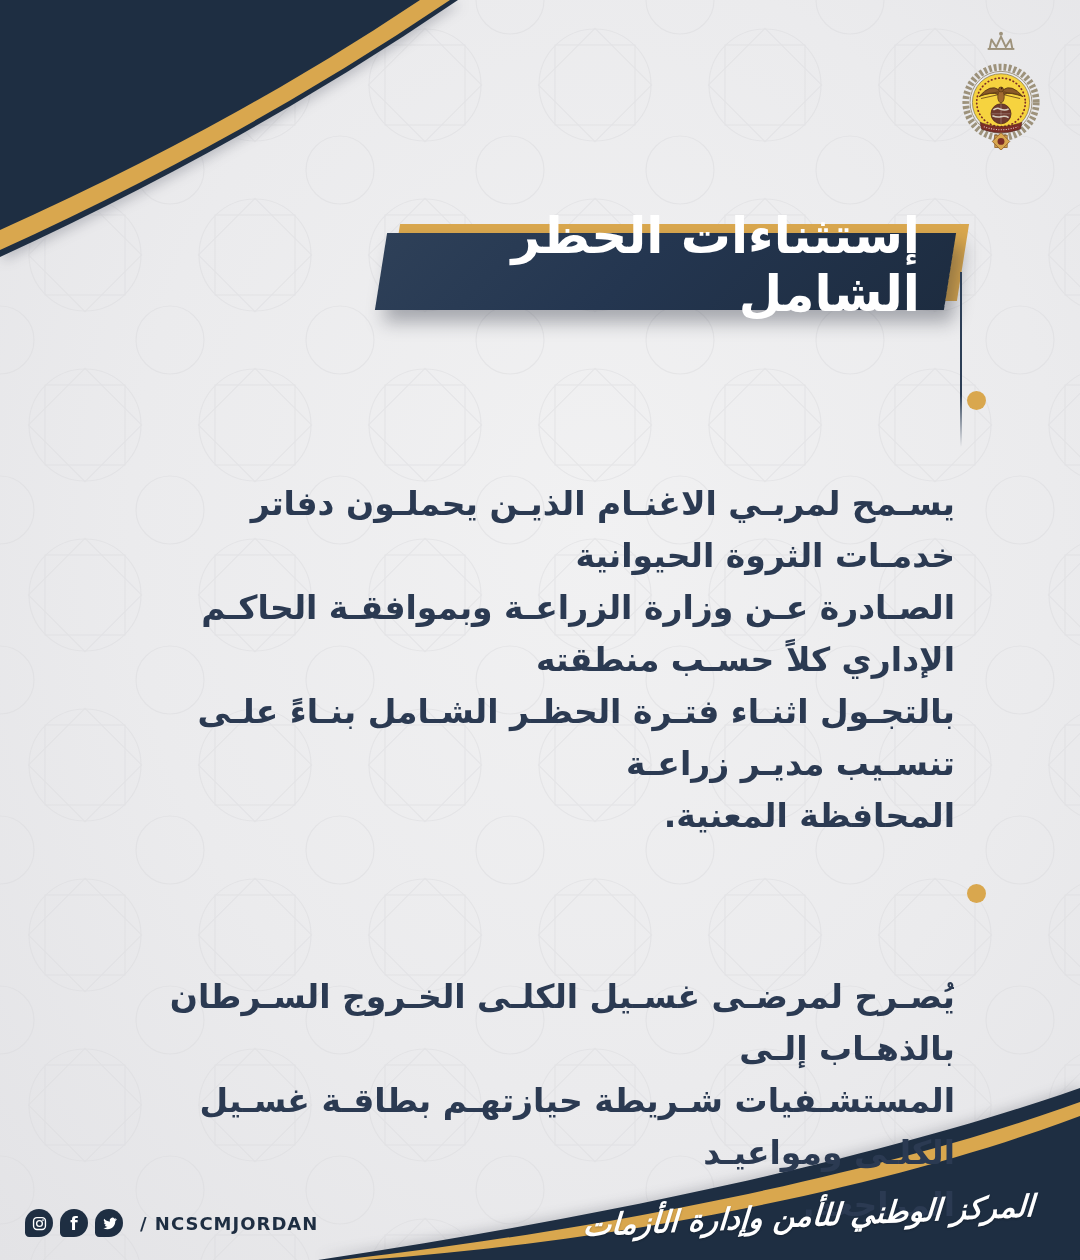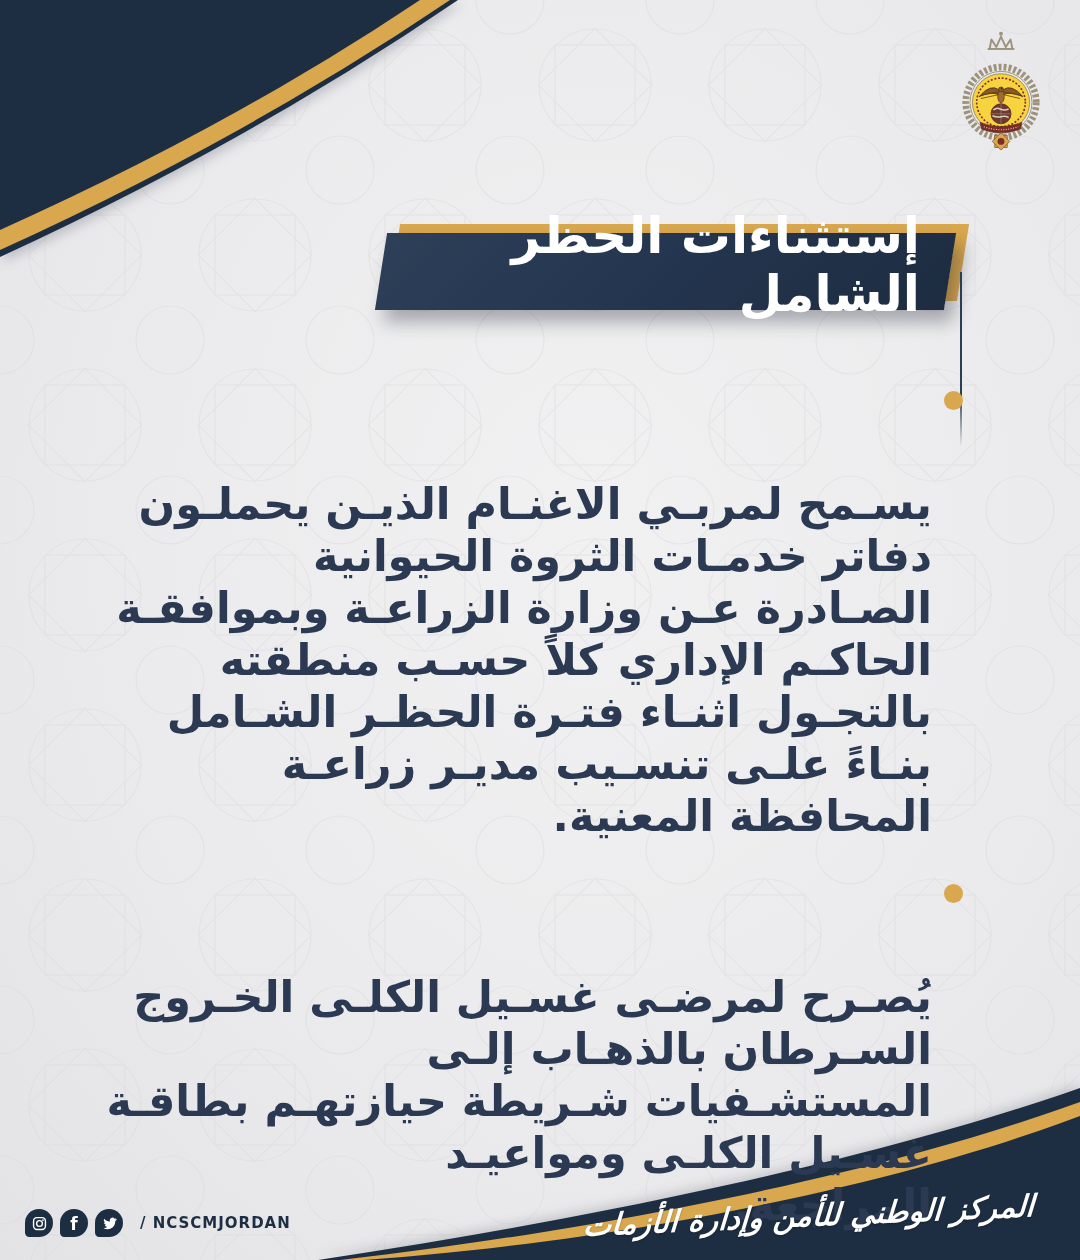--- a/index.html
+++ b/index.html
@@ -62,27 +62,27 @@
   .connector {
     position: absolute;
     left: 960px; top: 272px;
     width: 2px; height: 175px;
     background: linear-gradient(to bottom, #2c3e56 0%, #2c3e56 70%, rgba(44,62,86,0) 100%);
   }
 
   
   .bullet {
     position: absolute;
-    right: 148px;
+    right: 125px;
     width: 828px;
     direction: rtl;
     text-align: right;
     white-space: pre-line;
     color: var(--text);
-    font-size: 43px;
+    font-size: 33px;
     font-weight: bold;
     line-height: 52px;
   }
   .bullet .dot {
     position: absolute;
     right: -31px;
     top: 17px;
     width: 19px; height: 19px;
     border-radius: 50%;
     background: var(--gold);
@@ -102,21 +102,21 @@
     background: var(--navy);
     border-radius: 50% 50% 50% 15%;
     display: flex; align-items: center; justify-content: center;
     color: var(--white);
   }
   .icon-badge svg { display: block; }
   .fb-glyph { font-size: 17px; font-weight: bold; color: var(--white); margin-top: 2px; }
   .handle {
     margin-left: 10px;
     color: var(--navy);
-    font-size: 15px;
+    font-size: 18px;
     font-weight: bold;
     letter-spacing: 1px;
   }
   .signature {
     position: absolute;
     right: 46px; top: 1198px;
     direction: rtl;
     color: var(--white);
     font-size: 30px;
     font-weight: bold;

